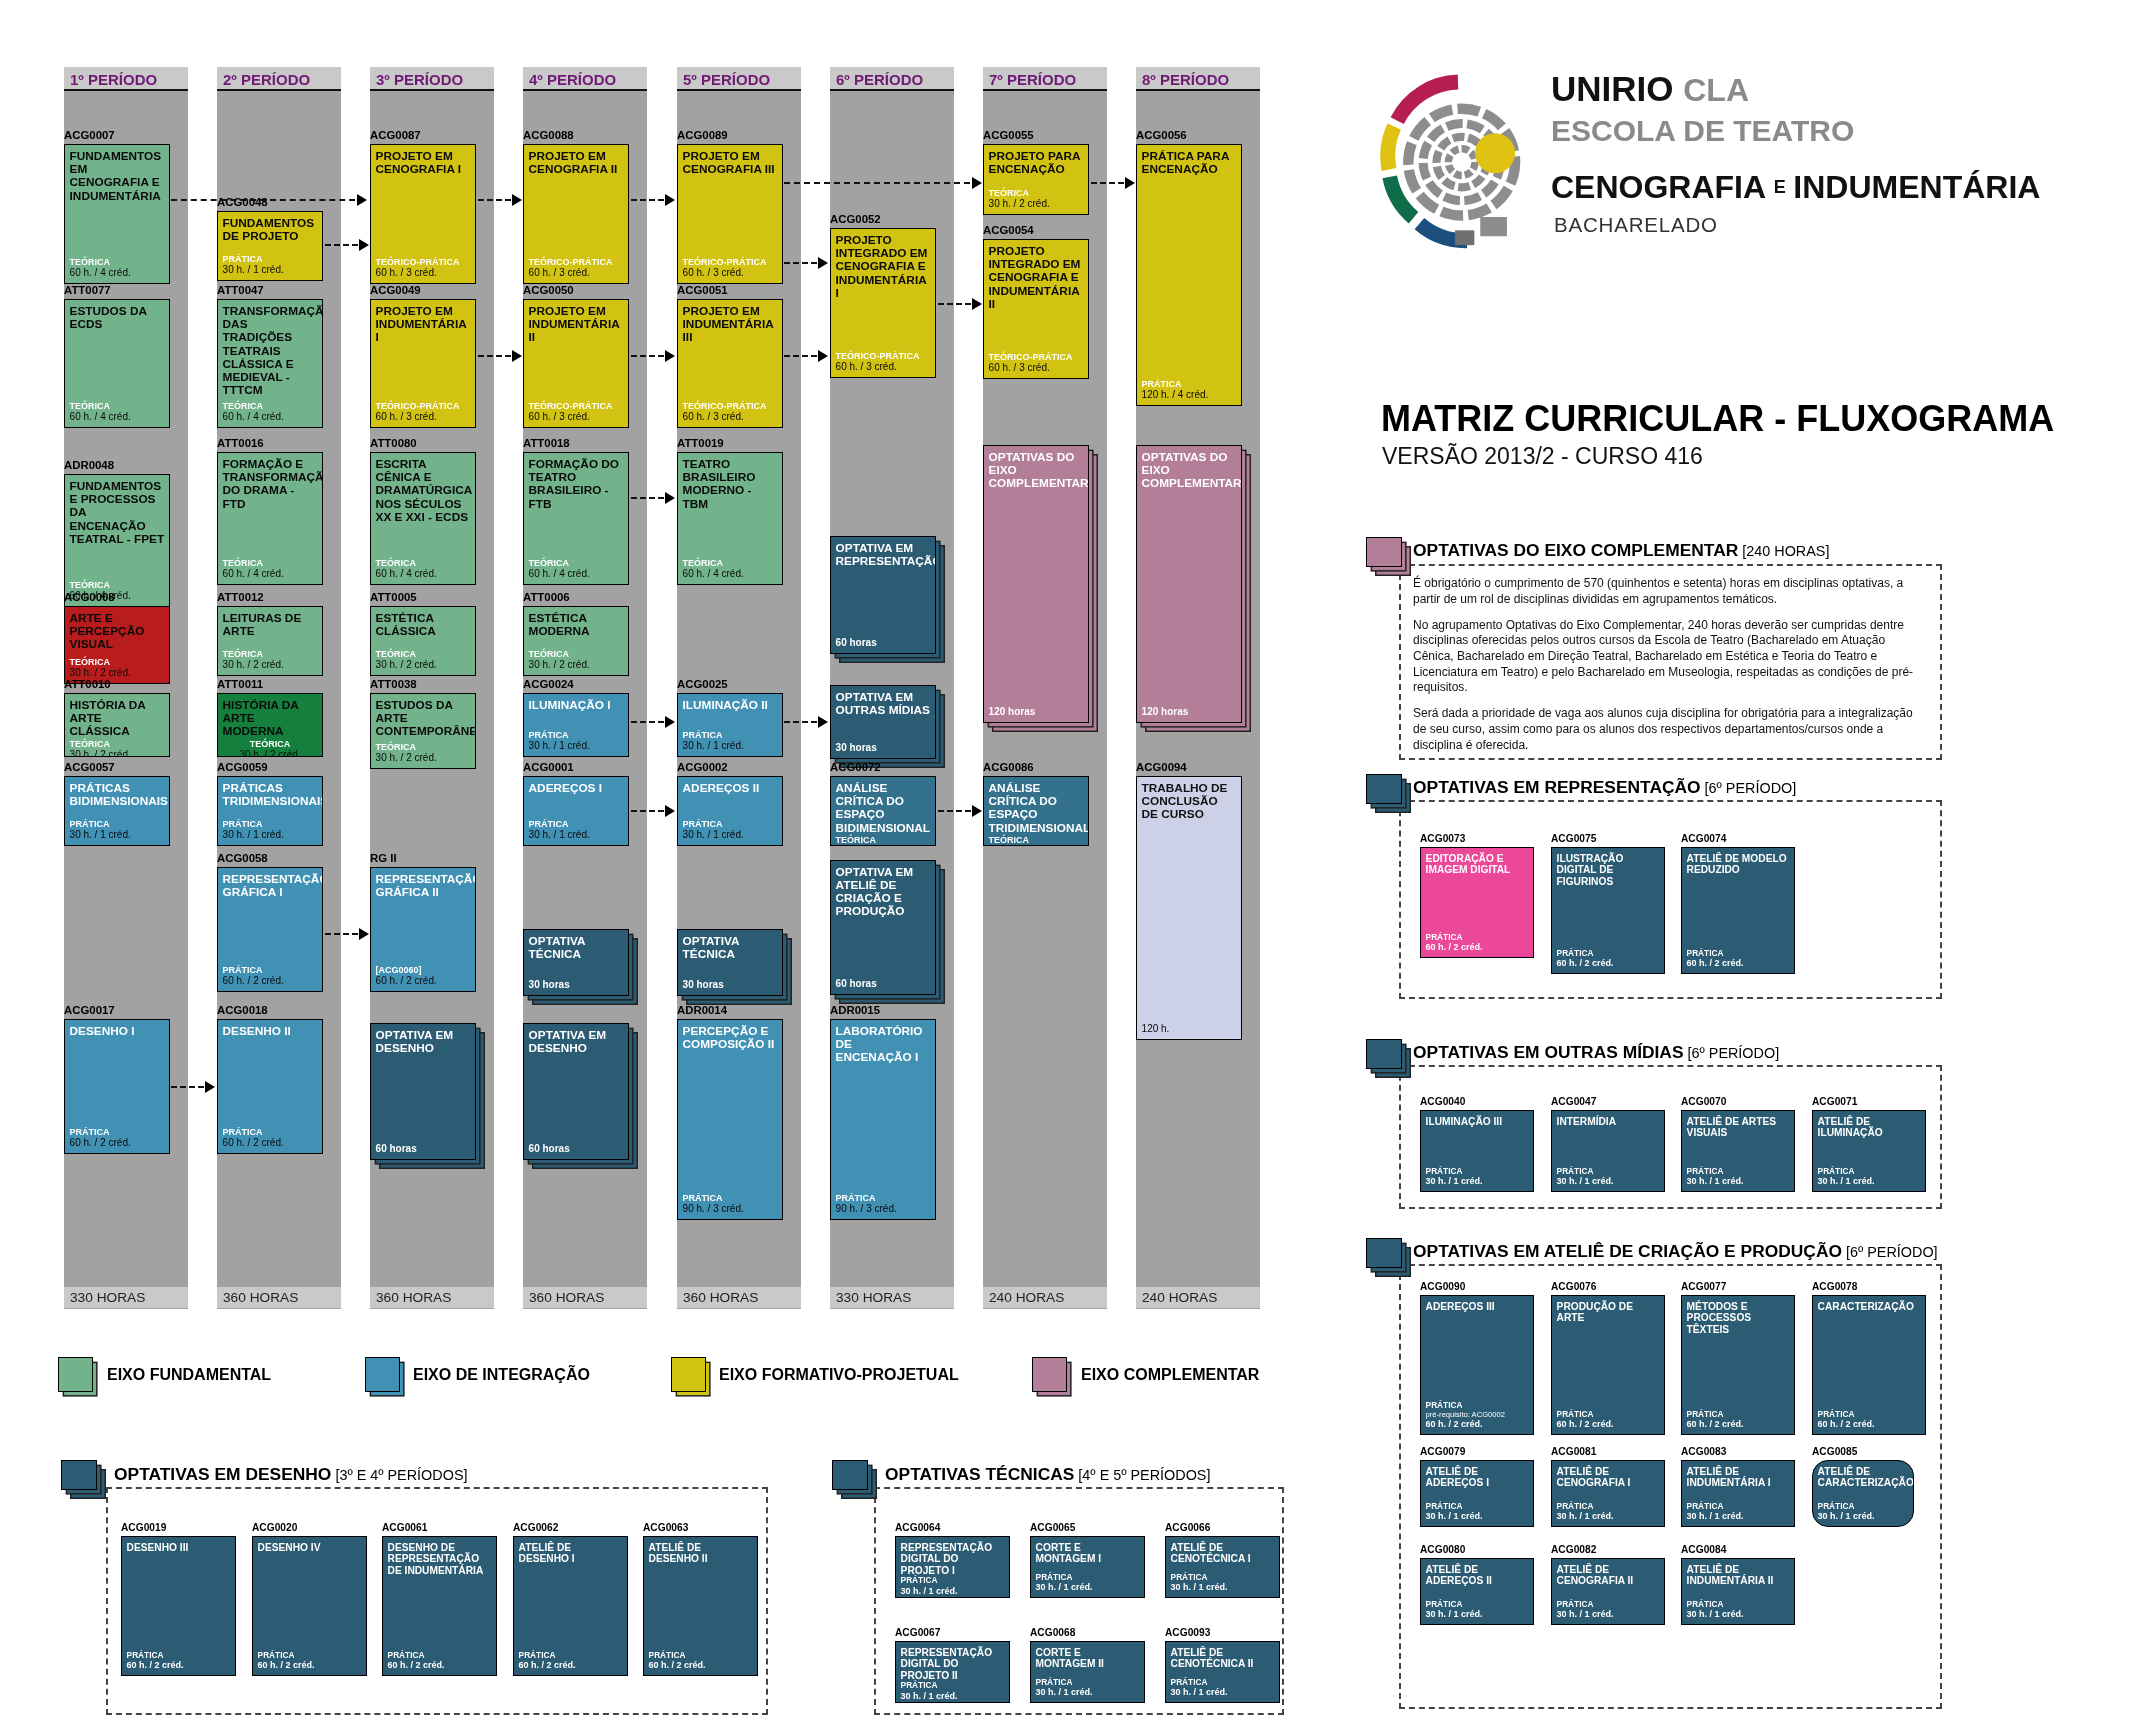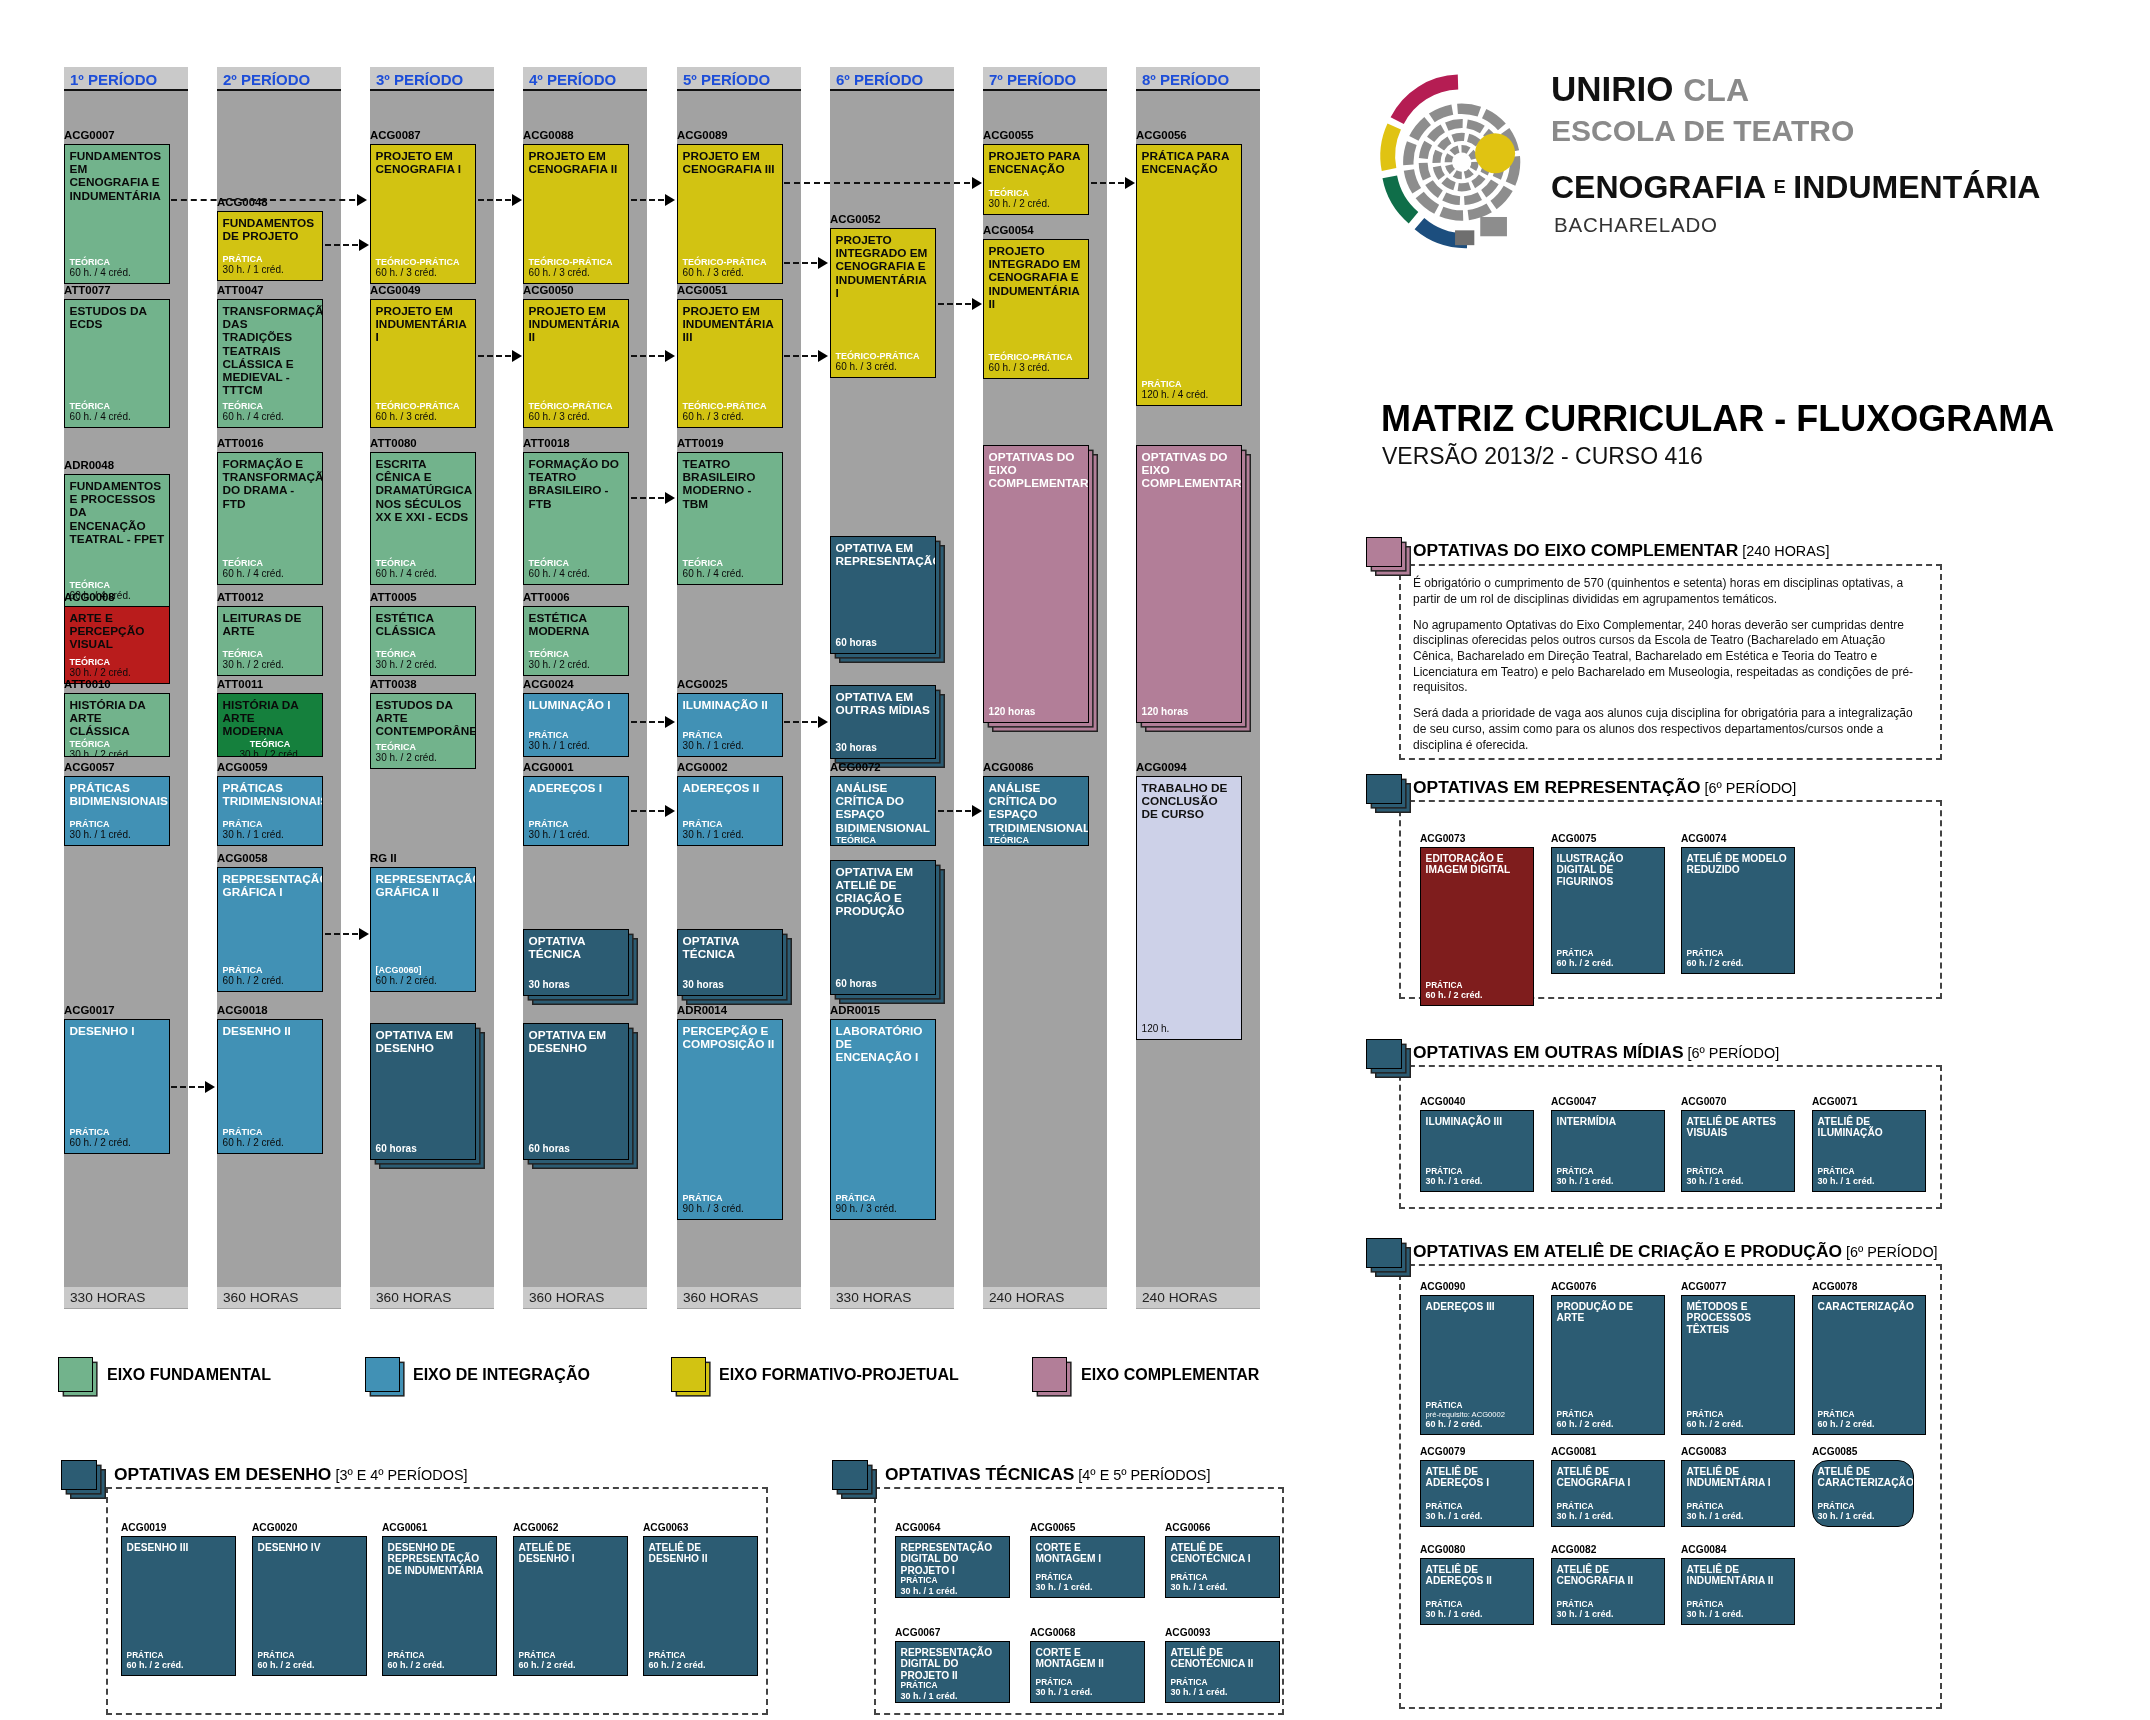--- a/index.html
+++ b/index.html
@@ -2,21 +2,21 @@
 <html style="font-size:12px"><head>
 <meta charset="utf-8">
 <style>
   *{margin:0;padding:0;box-sizing:border-box}
   html,body{background:#fff}
   body{font-family:"Liberation Sans",sans-serif;}
   #canvas{position:relative;width:2151px;height:1721px;background:#fff;overflow:hidden}
 
   .band{position:absolute;top:67px;height:1242px;width:124px;background:#a2a2a2}
   .pheader{position:absolute;top:67px;height:24px;width:124px;background:#c9c9c9;border-bottom:2.3px solid #111;
-           font-weight:bold;font-size:15px;color:#1d4ed8;padding:3.8px 0 0 6px;white-space:nowrap}
+           font-weight:bold;font-size:15px;color:#701a75;padding:3.8px 0 0 6px;white-space:nowrap}
   .pfooter{position:absolute;top:1287px;height:21px;width:124px;background:#c9c9c9;font-size:13.7px;color:#222;padding:3px 0 0 6px}
 
   .course{position:absolute}
   .code{font-weight:bold;font-size:11.4px;line-height:1;color:#000;padding-bottom:3px;white-space:nowrap}
   .card{position:relative;border:1.5px solid #000;padding:4.6px;display:flex;flex-direction:column;overflow:hidden}
   .card .title{font-weight:bold;font-size:11.8px;line-height:1.12}
   .card .spacer{flex:1}
   .card .ctype{font-weight:bold;font-size:9px;color:#fff;line-height:1.15}
   .card .cpre{font-size:8px;color:#fff;line-height:1.15}
   .card .chours{font-size:10px;color:#0a0a0a;line-height:1.15}
@@ -574,21 +574,21 @@
     <div class="secparas" style="left: 1413px; top: 576px; width: 516px;">
       <p>É obrigatório o cumprimento de 570 (quinhentos e setenta) horas em disciplinas optativas, a partir de um rol de disciplinas divididas em agrupamentos temáticos.</p>
       <p>No agrupamento Optativas do Eixo Complementar, 240 horas deverão ser cumpridas dentre disciplinas oferecidas pelos outros cursos da Escola de Teatro (Bacharelado em Atuação Cênica, Bacharelado em Direção Teatral, Bacharelado em Estética e Teoria do Teatro e Licenciatura em Teatro) e pelo Bacharelado em Museologia, respeitadas as condições de pré-requisitos.</p>
       <p>Será dada a prioridade de vaga aos alunos cuja disciplina for obrigatória para a integralização de seu curso, assim como para os alunos dos respectivos departamentos/cursos onde a disciplina é oferecida.</p>
     </div>
     <div class="secbox" style="left: 1399px; top: 800px; width: 543px; height: 199px;"></div>
     <div class="secicon" style="left: 1366px; top: 774px; background: rgb(44, 92, 115); box-shadow: rgb(44, 92, 115) 4.6px 4.6px 0px -1.5px, rgb(34, 34, 34) 4.6px 4.6px 0px 0px, rgb(44, 92, 115) 9px 9px 0px -1.5px, rgb(34, 34, 34) 9px 9px 0px 0px;"></div>
     <div class="sechdr" style="left: 1413px; top: 777px;"><span>OPTATIVAS EM REPRESENTAÇÃO</span><span class="bracket"> [6º PERÍODO]</span></div>
     <div class="course small" style="left: 1420px; top: 834px; width: 114px;">
       <div class="code">ACG0073</div>
-      <div class="card optativa" style="height: 159px; background: #7f1d1d;">
+      <div class="card optativa" style="height: 111px; background: #ec4899;">
         <div class="title">EDITORAÇÃO E IMAGEM DIGITAL</div>
         <div class="spacer"></div>
         <div class="ctype">PRÁTICA</div>
         <div class="chours">60 h. / 2 créd.</div>
       </div>
     </div>
     <div class="course small" style="left: 1551px; top: 834px; width: 114px;">
       <div class="code">ACG0075</div>
       <div class="card optativa" style="height: 127px; background: rgb(44, 92, 115);">
         <div class="title">ILUSTRAÇÃO DIGITAL DE FIGURINOS</div>

